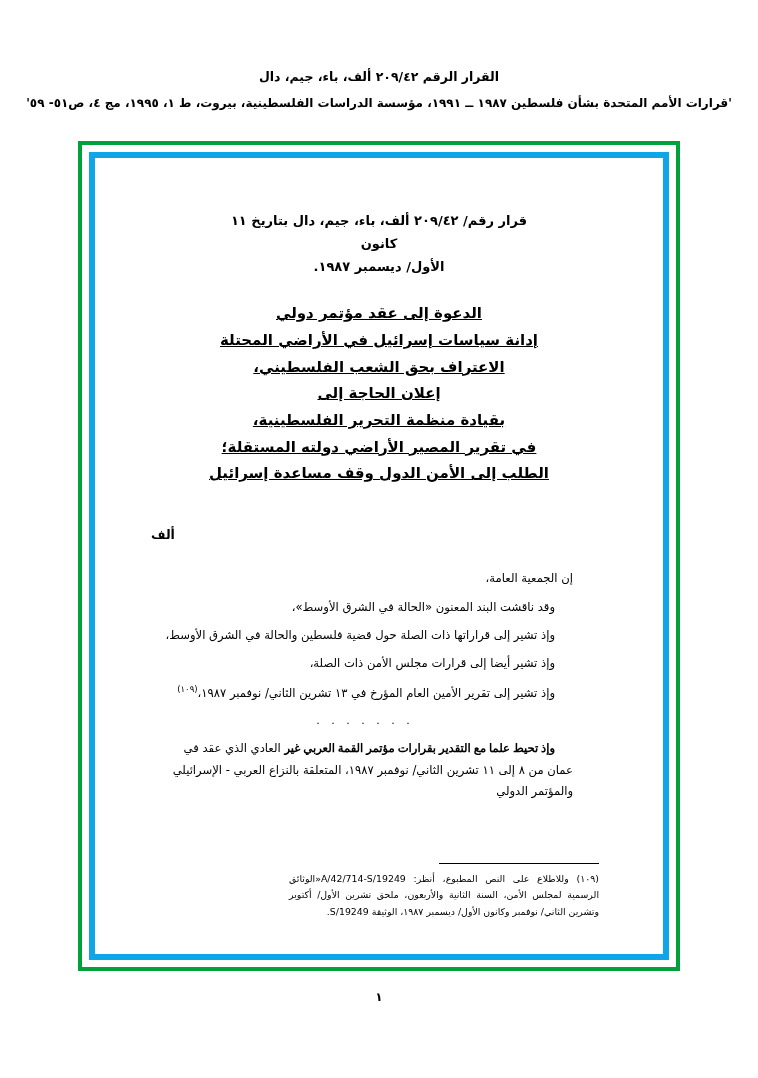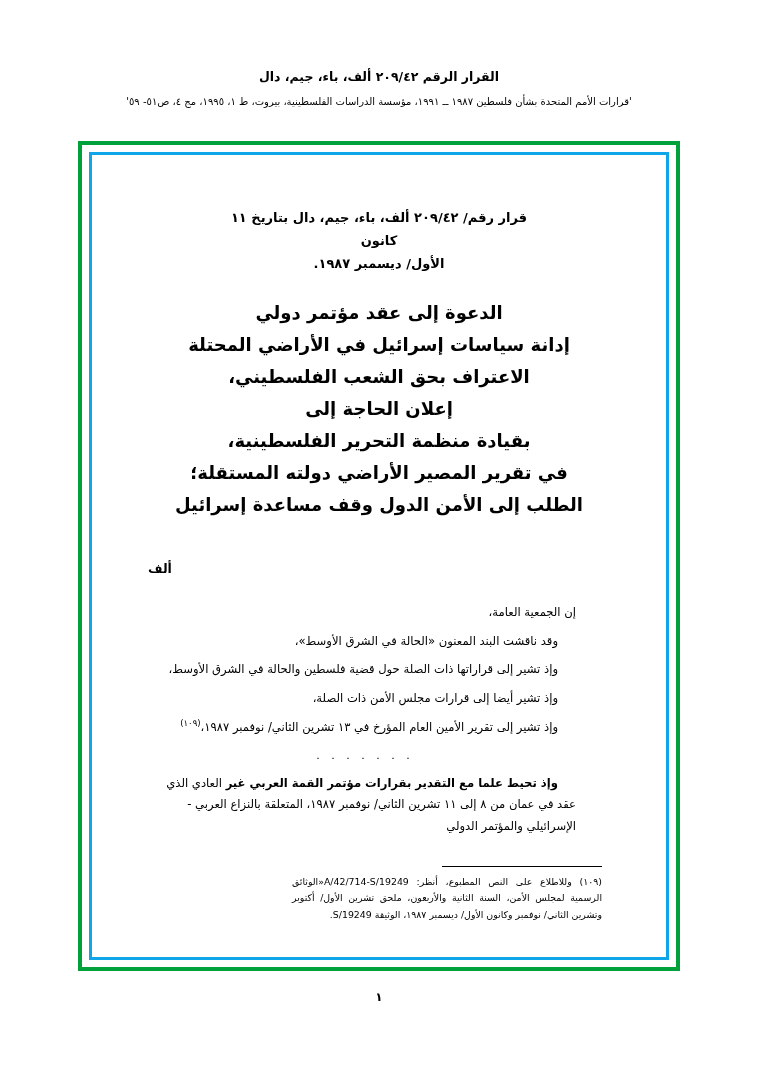--- a/index.html
+++ b/index.html
@@ -32,42 +32,42 @@
     direction: rtl;
   }
   .doc-header .title {
     font-size: 12.5px;
     font-weight: bold;
     letter-spacing: 0.2px;
     line-height: 1.4;
   }
   .doc-header .subtitle {
     margin-top: 9px;
-    font-size: 10px;
-    font-weight: normal;
+    font-size: 12px;
+    font-weight: bold;
     line-height: 1.4;
   }
   
   .frame {
     position: absolute;
     top: 141px;
     left: 78px;
     width: 602px;
     height: 830px;
     border: 4px solid #00a13a;
     box-sizing: border-box;
     background: #ffffff;
   }
   .frame-inner {
     position: absolute;
     top: 7px;
     left: 7px;
     right: 7px;
     bottom: 7px;
-    border: 3px solid #0ea5e9;
+    border: 6px solid #0ea5e9;
     box-sizing: border-box;
     background: #ffffff;
   }
   .content {
     position: absolute;
     top: 0;
     left: 0;
     right: 0;
     bottom: 0;
     padding: 52px 56px 20px 56px;
@@ -82,23 +82,24 @@
     line-height: 1.75;
     margin: 0 auto;
     width: 330px;
   }
   .res-head .line2 {
     display: block;
   }
   .title-block {
     margin-top: 22px;
     text-align: center;
-    font-size: 18px;
+    font-size: 15px;
     font-weight: bold;
     line-height: 1.78;
+    text-decoration: underline;
   }
   .title-block div {
     white-space: nowrap;
   }
   .section-letter {
     margin-top: 40px;
     text-align: left;
     font-size: 12.5px;
     font-weight: bold;
   }
@@ -111,20 +112,21 @@
     padding-left: 6px;
   }
   .body-block p {
     margin: 0 0 7px 0;
   }
   .p-indent {
     text-indent: 18px;
   }
   .bold-lead {
     font-weight: bold;
+    font-family: Liberation Serif, serif;
   }
   .dots {
     margin: 14px 0 10px 0;
     text-align: center;
     font-size: 11px;
     letter-spacing: 4px;
     padding-right: 0;
   }
   .sup {
     font-size: 8.5px;

